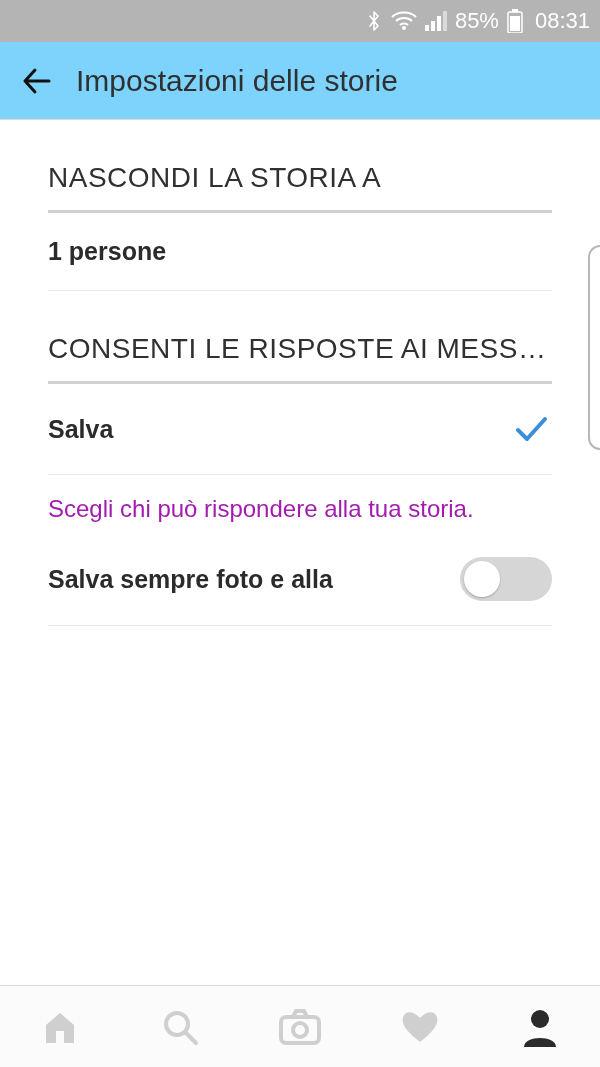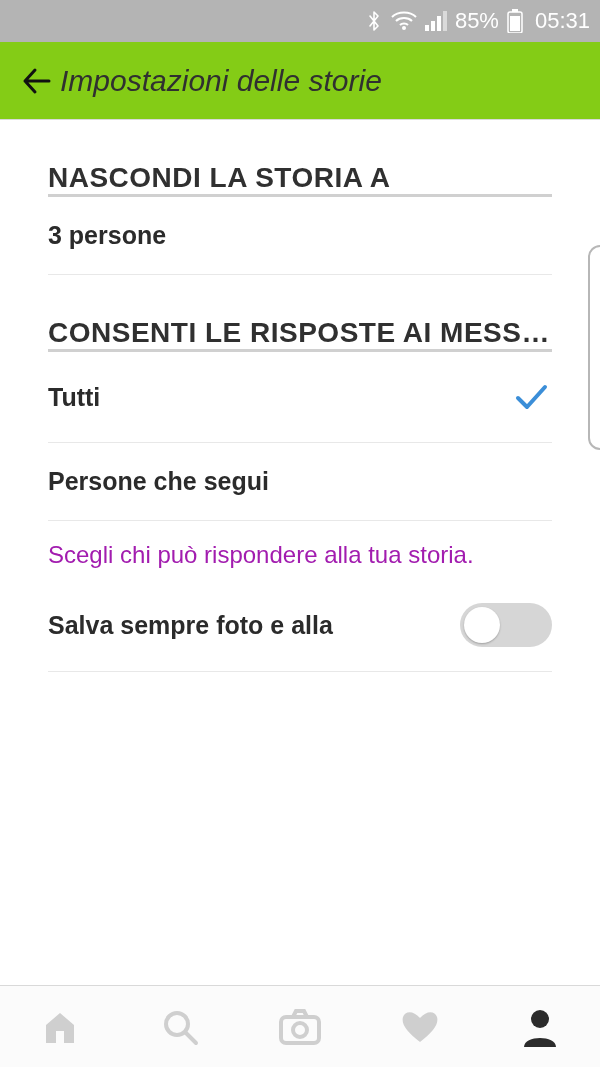--- a/index.html
+++ b/index.html
@@ -6,28 +6,28 @@
   html, body { width: 600px; height: 1067px; font-family: -apple-system, Helvetica, Arial, sans-serif; background: #fff; overflow: hidden; }
   .screen { width: 600px; height: 1067px; display: flex; flex-direction: column; background: #fff; position: relative; }
 
   
   .statusbar { height: 42px; background: #b4b4b4; display: flex; align-items: center; justify-content: flex-end; padding: 0 10px; color: #fff; font-size: 22px; gap: 8px; }
   .statusbar .icon-slot { display: inline-flex; align-items: center; }
   .statusbar .battery-text { font-size: 22px; }
   .statusbar .clock { font-size: 22px; margin-left: 4px; }
 
   
-  .header { height: 78px; background: #84cc16; border-bottom: 1px solid #d9d9d9; display: flex; align-items: center; padding: 0 18px; gap: 6px; font-style: italic; }
+  .header { height: 78px; background: #7dd3fc; border-bottom: 1px solid #d9d9d9; display: flex; align-items: center; padding: 0 18px; gap: 22px; }
   .header .back { width: 36px; height: 36px; display:flex; align-items:center; justify-content:center; }
   .header .title { font-size: 30px; color: #303030; font-weight: 400; }
 
   
   .content { flex: 1; overflow-y: auto; padding: 0 0 0 0; }
   .section { padding: 0 48px; }
-  .section-header { font-size: 28px; font-weight: 700; color: #303030; letter-spacing: 0.5px; padding-top: 42px; border-bottom: 3px solid #d0d0d0; white-space: nowrap; overflow: hidden; text-overflow: ellipsis; }
+  .section-header { font-size: 28px; font-weight: 400; color: #303030; letter-spacing: 0.5px; padding-top: 42px; padding-bottom: 16px; border-bottom: 3px solid #d0d0d0; white-space: nowrap; overflow: hidden; text-overflow: ellipsis; }
   .row { padding: 24px 0; border-bottom: 1px solid #e8e8e8; display: flex; align-items: center; justify-content: space-between; }
   .row .label { font-size: 25px; font-weight: 600; color: #2b2b2b; }
   .helper { padding: 20px 0 10px 0; font-size: 24px; color: #a21caf; }
   .check { width: 42px; height: 42px; display:flex; align-items:center; justify-content:center; }
 
   
   .toggle { width: 92px; height: 44px; background: #d6d6d6; border-radius: 22px; position: relative; }
   .toggle .knob { position: absolute; left: 4px; top: 4px; width: 36px; height: 36px; background: #fff; border-radius: 50%; box-shadow: 0 1px 2px rgba(0,0,0,0.25); }
 
   
@@ -66,56 +66,53 @@
         </svg>
     </span>
     <span class="battery-text">85%</span>
     <span class="icon-slot">
       <svg width="16" height="24" viewBox="0 0 16 24">
           <rect x="5" y="0" width="6" height="3" fill="#fff"></rect>
           <rect x="1" y="3" width="14" height="21" rx="2" fill="none" stroke="#fff" stroke-width="1.5"></rect>
           <rect x="3" y="7" width="10" height="15" fill="#fff"></rect>
         </svg>
     </span>
-    <span class="clock">05:31</span>
+    <span class="clock">08:31</span>
   </div>
 
   <div class="header">
     <div class="back">
       <svg width="30" height="30" viewBox="0 0 30 30">
           <path d="M14 4 L4 15 L14 26 M4 15 L28 15" stroke="#111" stroke-width="3" fill="none" stroke-linecap="round" stroke-linejoin="round"></path>
         </svg>
     </div>
     <div class="title">Impostazioni delle storie</div>
   </div>
 
   <div class="content">
 
     <div class="section">
       <div class="section-header">NASCONDI LA STORIA A</div>
       <div class="row">
-        <span class="label">3 persone</span>
+        <span class="label">1 persone</span>
       </div>
     </div>
 
     <div class="section">
       <div class="section-header">CONSENTI LE RISPOSTE AI MESSA…</div>
 
       <div class="row">
-        <span class="label">Tutti</span>
+        <span class="label">Salva</span>
         <span class="check">
           <svg width="38" height="38" viewBox="0 0 38 38">
               <path d="M6 20 L15 29 L33 9" stroke="#3b8ed8" stroke-width="4" fill="none" stroke-linecap="round" stroke-linejoin="round"></path>
             </svg>
         </span>
       </div>
 
-      <div class="row">
-        <span class="label">Persone che segui</span>
-      </div>
 
 
       <div class="helper">Scegli chi può rispondere alla tua storia.</div>
     </div>
 
     <div class="section">
       <div class="row" style="border-bottom:1px solid #e8e8e8;">
         <span class="label">Salva sempre foto e alla</span>
         <span class="toggle">
           <span class="knob"></span>

